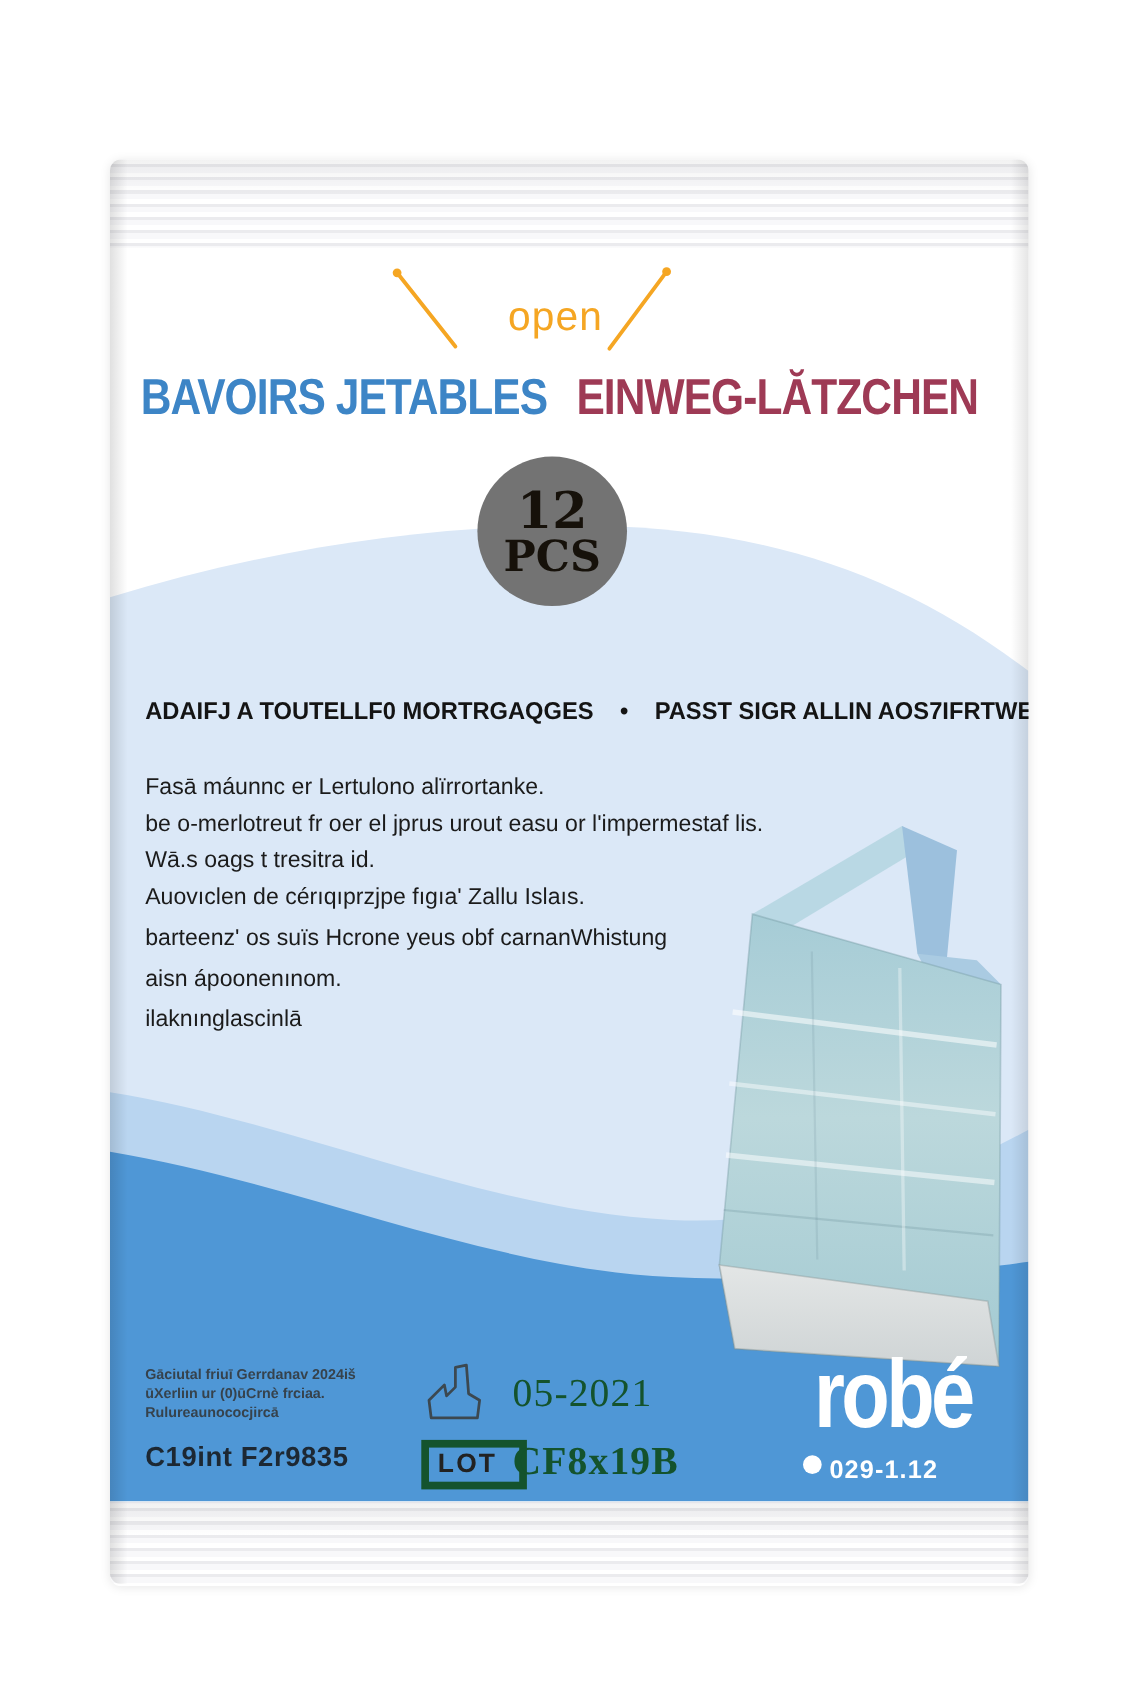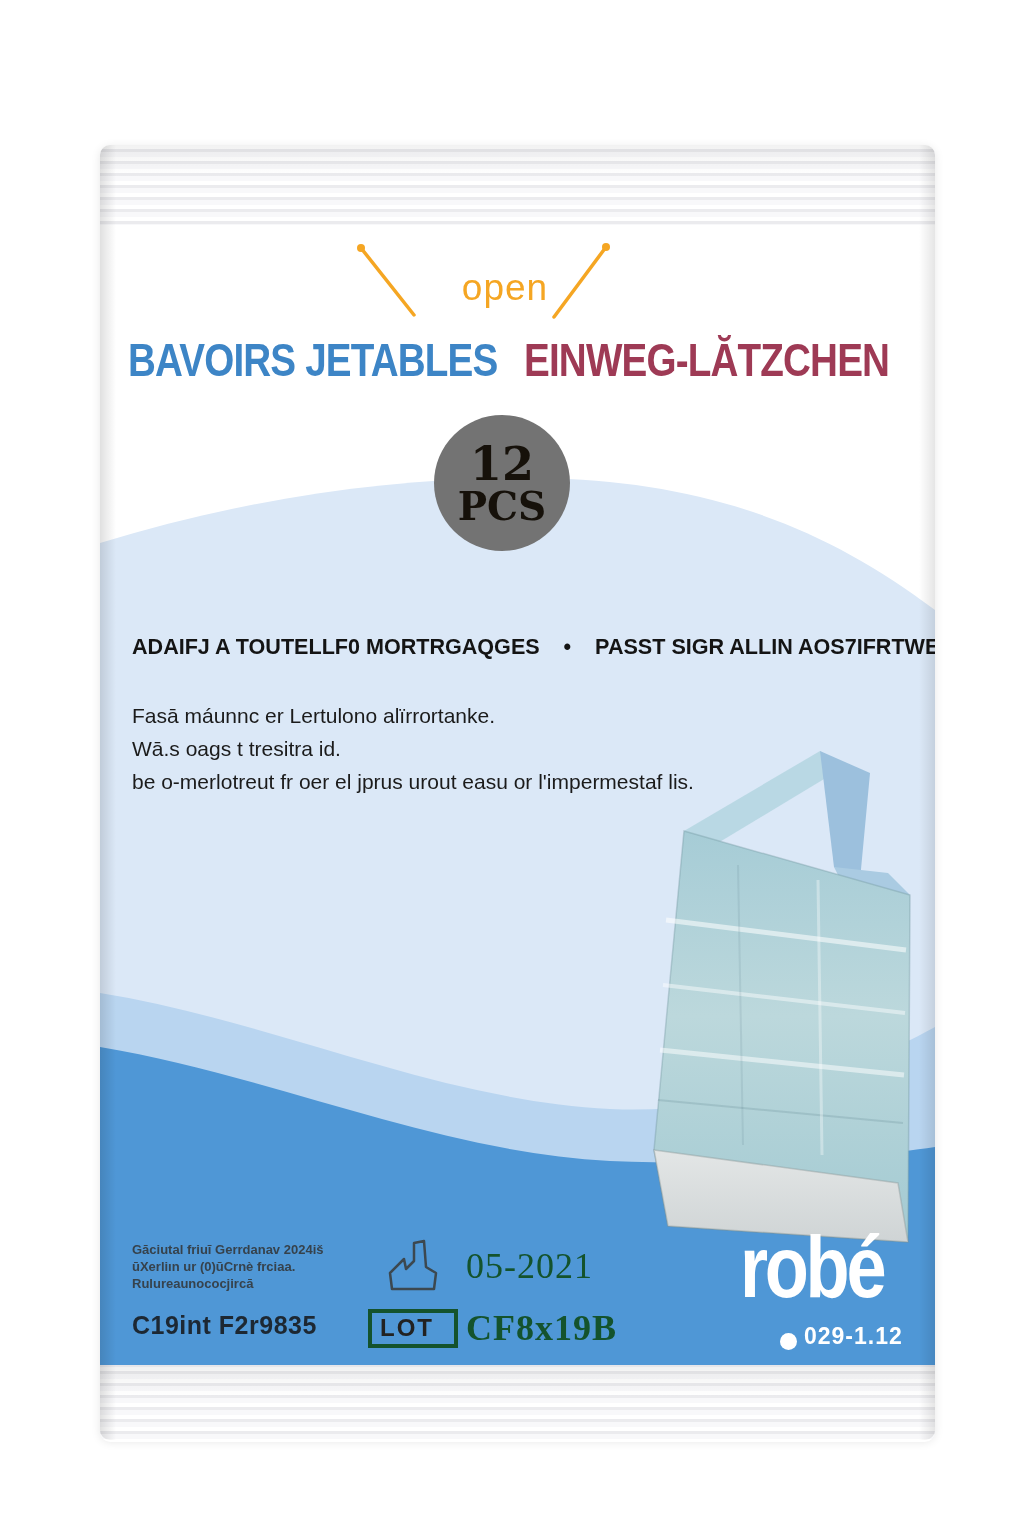--- a/index.html
+++ b/index.html
@@ -44,27 +44,27 @@
 
   .bib-svg{position:absolute;left:548px;top:520px;z-index:4;}
 
   .fine-print{position:absolute;left:32px;top:1016px;z-index:5;font-size:13px;line-height:17px;
               color:#36424c;font-weight:600;}
   .cert-code{position:absolute;left:32px;top:1086px;z-index:5;font-size:25px;font-weight:700;
              color:#1d2833;letter-spacing:0.5px;text-align:right;}
   .factory-icon{position:absolute;left:282px;top:1010px;z-index:5;}
   .stamp{font-family:"Liberation Serif",serif;color:#14532d;font-size:36px;letter-spacing:1px;z-index:5;}
   .mfg-date{position:absolute;left:366px;top:1020px;}
-  .lot-box{position:absolute;left:268px;top:1084px;z-index:5;border:4px solid #14532d;
+  .lot-box{position:absolute;left:283px;top:1084px;z-index:5;border:7px solid #14532d;
            padding:1px 20px 2px 8px;font-size:24px;font-weight:600;color:#222;letter-spacing:2px;}
   .lot-code{position:absolute;left:366px;top:1082px;font-weight:bold;}
 
   .brand{position:absolute;left:640px;top:998px;z-index:5;color:#ffffff;font-size:88px;font-weight:800;
          letter-spacing:-4px;transform:scaleX(0.82);transform-origin:left center;line-height:1;}
-  .brand-row{position:absolute;left:680px;top:1098px;z-index:5;display:flex;align-items:flex-end;gap:7px;}
+  .brand-row{position:absolute;left:630px;top:1098px;z-index:5;display:flex;align-items:flex-start;gap:7px;}
   .brand-dot{width:17px;height:17px;border-radius:50%;background:#ffffff;}
   .brand-code{color:#ffffff;font-size:23px;font-weight:700;letter-spacing:1px;}
 </style>
 </head>
 <body>
 
 <div class="canvas">
   <div class="package">
 
     <div class="crimp crimp-top"></div>
@@ -90,24 +90,30 @@
 
       <div class="badge">
         <div class="count">12</div>
         <div class="unit">PCS</div>
       </div>
 
       <div class="claims-header">ADAIFJ A TOUTELLF0 MORTRGAQGES    •    PASST SIGR ALLIN AOS7IFRTWEIN AN-</div>
 
       <div class="para para-1">
         <div>Fasā máunnc er Lertulono alïrrortanke.</div>
+        <div>be o-merlotreut fr oer el jprus urout easu or l'impermestaf lis.</div>
         <div>Wā.s oags t tresitra id.</div>
-        <div>be o-merlotreut fr oer el jprus urout easu or l'impermestaf lis.</div>
       </div>
 
+      <div class="para para-2">
+        <div>Auovıclen de cérıqıprzjpe fıgıa' Zallu Islaıs.</div>
+        <div>barteenz' os suïs Hcrone yeus obf carnanWhistung</div>
+        <div>aisn ápoonenınom.</div>
+        <div>ilaknınglascinlā</div>
+      </div>
 
       <svg class="bib-svg" width="280" height="498" viewBox="0 0 280 498">
         <defs>
           <linearGradient id="bibBody" x1="0" y1="0" x2="0" y2="1">
             <stop offset="0" stop-color="#a6ccd6"></stop>
             <stop offset="0.45" stop-color="#bcd8dc"></stop>
             <stop offset="1" stop-color="#a3cad2"></stop>
           </linearGradient>
           <linearGradient id="pocket" x1="0" y1="0" x2="0" y2="1">
             <stop offset="0" stop-color="#e3e6e6"></stop>

